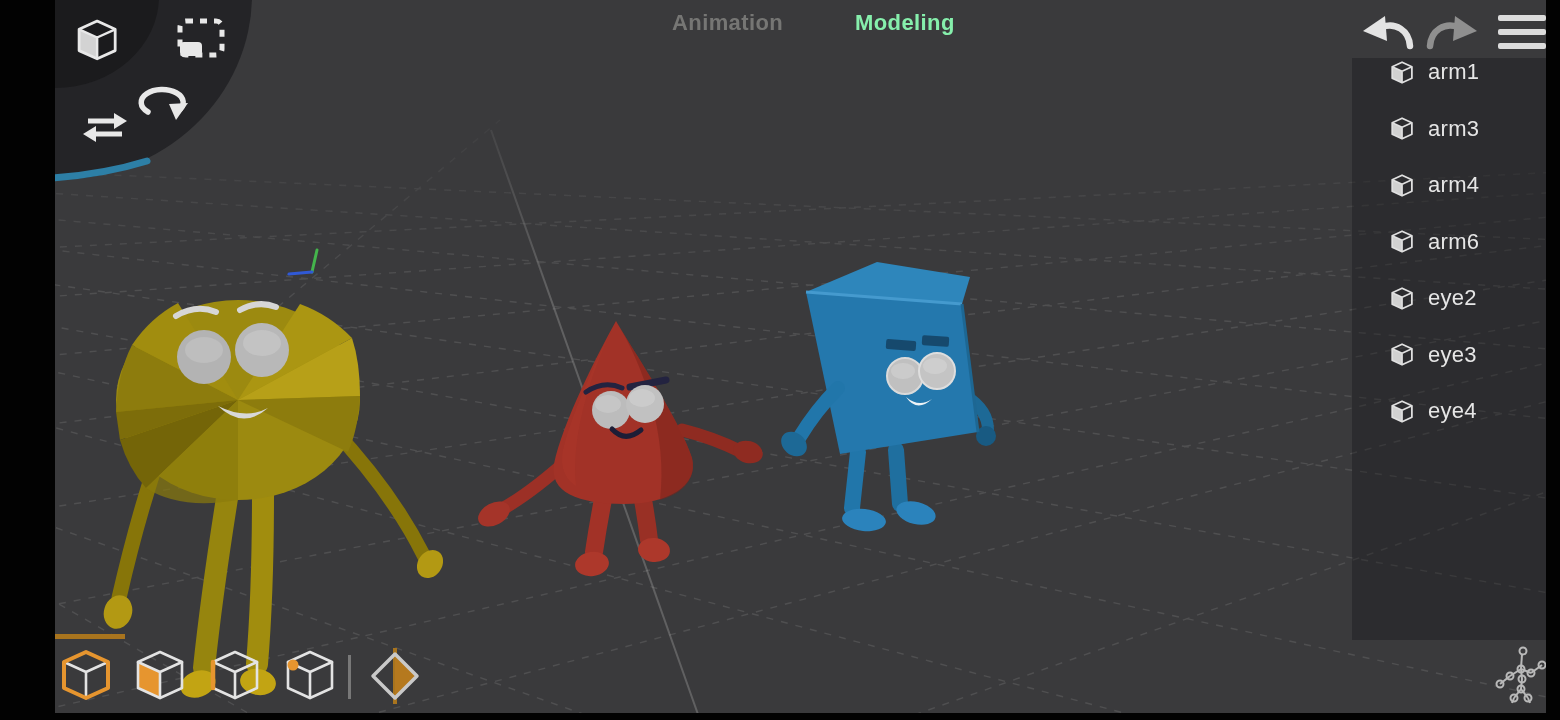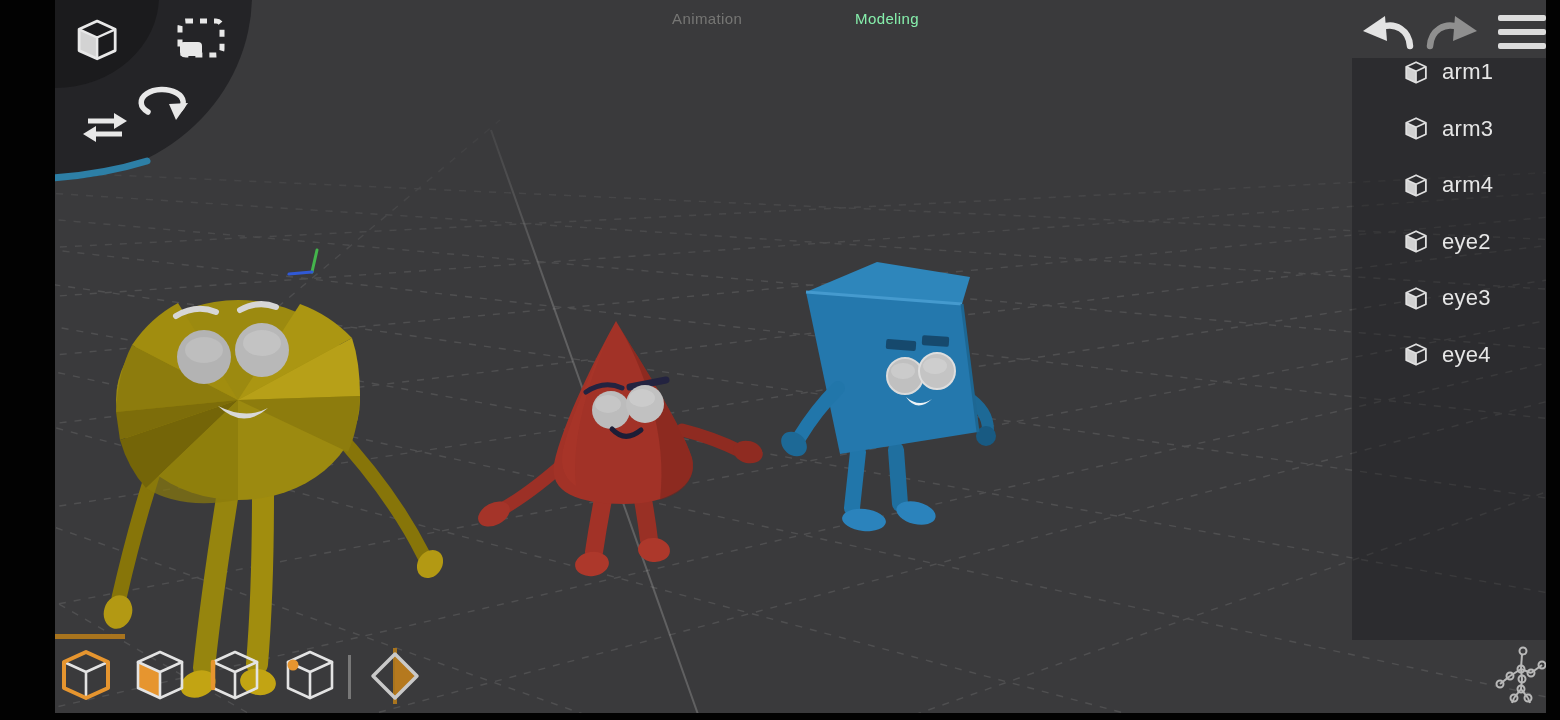--- a/index.html
+++ b/index.html
@@ -10,38 +10,38 @@
   }
   
   .stage{position:absolute;left:0;top:0;width:1560px;height:720px;background:#3a3a3c;}
   .stage svg{position:absolute;left:0;top:0}
   
   .bar{position:absolute;background:#020202;z-index:40}
   .bar-left{left:0;top:0;width:55px;height:720px}
   .bar-right{left:1546px;top:0;width:14px;height:720px}
   .bar-bottom{left:0;top:713px;width:1560px;height:7px}
   
-  .tab{position:absolute;top:10px;font-size:15px;font-weight:400;letter-spacing:.4px;z-index:30;cursor:pointer}
+  .tab{position:absolute;top:10px;font-size:22px;font-weight:700;letter-spacing:.4px;z-index:30;cursor:pointer}
   .tab-inactive{color:#767674}
   .tab-active{color:#86efac}
   
   .top-action{position:absolute;z-index:30;cursor:pointer}
   .menu-btn{left:1498px;top:15px;width:48px;height:36px}
   .menu-btn .mbar{position:absolute;left:0;width:48px;height:6px;border-radius:2px;background:#dcdcdc}
   
   .fan{position:absolute;left:55px;top:0;z-index:20}
   
   .outliner{
     position:absolute;left:1352px;top:58px;width:194px;height:582px;
     background:rgba(20,20,22,0.35);overflow:hidden;z-index:25;
   }
   .outliner ul{list-style:none;margin:-14px 0 0 0;padding:0}
   .outliner-item{
     height:56.5px;display:flex;align-items:center;gap:13px;
-    padding-left:52px;cursor:pointer;
+    padding-left:38px;cursor:pointer;
   }
   .oi{flex:0 0 auto}
   .oi-label{font-size:22px;color:#e6e6e6;letter-spacing:.3px}
   
   .mode-underline{position:absolute;left:55px;top:634px;width:70px;height:5px;
     background:var(--accent-orange-dark,#a8741e);z-index:30}
   .mode-btn{position:absolute;top:647px;width:56px;height:56px;z-index:30;cursor:pointer}
   .mode-divider{position:absolute;left:348px;top:655px;width:3px;height:44px;background:#787878;z-index:30}
   .sym-btn{position:absolute;left:368px;top:644px;width:56px;height:64px;z-index:30;cursor:pointer}
   .rig-btn{position:absolute;left:1490px;top:643px;width:62px;height:64px;z-index:30;cursor:pointer}
@@ -234,20 +234,28 @@
   <li class="outliner-item">
     <svg class="oi" width="25" height="25" viewBox="0 0 56 56">
       <polygon points="5,15 27,25 27,51 5,41" fill="#e0e0e0" opacity="0.92"></polygon>
       <polygon points="27,5 49,15 49,41 27,51 5,41 5,15" fill="none" stroke="#e0e0e0" stroke-width="4" stroke-linejoin="round"></polygon>
       <path d="M5 15 L27 25 L49 15 M27 25 L27 51" fill="none" stroke="#e0e0e0" stroke-width="3.6" stroke-linejoin="round"></path>
     </svg>
     <span class="oi-label">arm4</span>
   </li>
 
 
+  <li class="outliner-item">
+    <svg class="oi" width="25" height="25" viewBox="0 0 56 56">
+      <polygon points="5,15 27,25 27,51 5,41" fill="#e0e0e0" opacity="0.92"></polygon>
+      <polygon points="27,5 49,15 49,41 27,51 5,41 5,15" fill="none" stroke="#e0e0e0" stroke-width="4" stroke-linejoin="round"></polygon>
+      <path d="M5 15 L27 25 L49 15 M27 25 L27 51" fill="none" stroke="#e0e0e0" stroke-width="3.6" stroke-linejoin="round"></path>
+    </svg>
+    <span class="oi-label">arm6</span>
+  </li>
 
 
   <li class="outliner-item">
     <svg class="oi" width="25" height="25" viewBox="0 0 56 56">
       <polygon points="5,15 27,25 27,51 5,41" fill="#e0e0e0" opacity="0.92"></polygon>
       <polygon points="27,5 49,15 49,41 27,51 5,41 5,15" fill="none" stroke="#e0e0e0" stroke-width="4" stroke-linejoin="round"></polygon>
       <path d="M5 15 L27 25 L49 15 M27 25 L27 51" fill="none" stroke="#e0e0e0" stroke-width="3.6" stroke-linejoin="round"></path>
     </svg>
     <span class="oi-label">eye2</span>
   </li>

